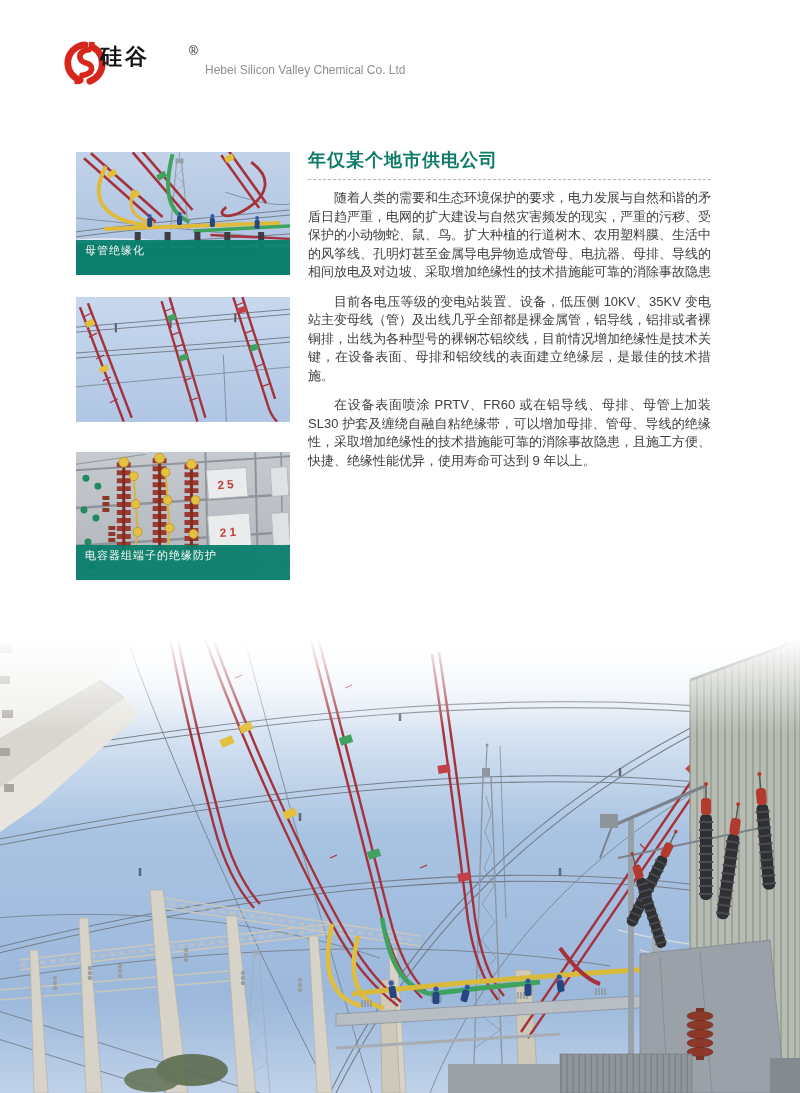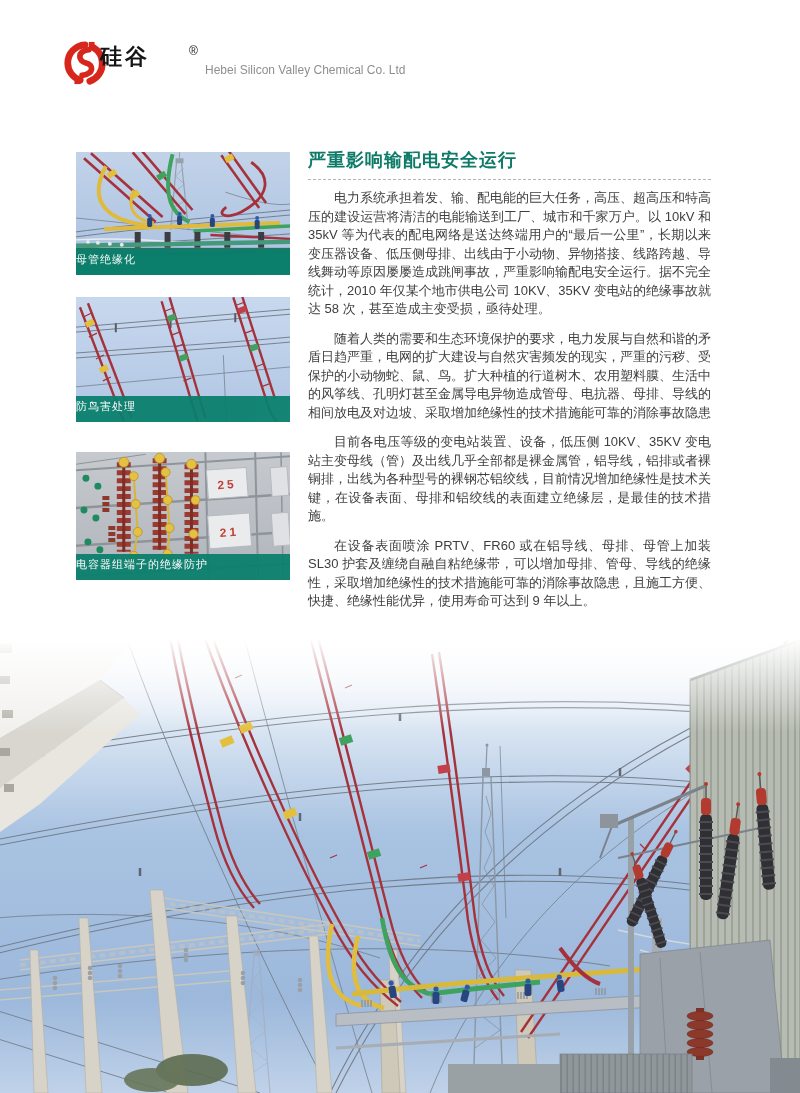--- a/index.html
+++ b/index.html
@@ -18,23 +18,23 @@
     color:#151515;letter-spacing:3px;line-height:1}
   .logo-reg{position:absolute;left:189px;top:44px;font-size:12px;color:#222}
   .company-en{position:absolute;left:205px;top:63px;font-size:12px;color:var(--company-gray)}
   
   .photo-card{position:absolute;left:76px;width:214px;overflow:hidden;background:#b9cde6}
   .photo-1{top:152px;height:123px}
   .photo-2{top:297px;height:125px}
   .photo-3{top:452px;height:128px}
   .photo-card svg{position:absolute;left:0;top:0;width:100%;height:100%;display:block}
   .cap{
-    position:absolute;left:0;right:0;bottom:0;height:26px;line-height:21px;
+    position:absolute;left:0;right:0;bottom:0;height:35px;line-height:21px;
     background:var(--caption-bar);opacity:.94;color:#fff;font-size:11px;
-    letter-spacing:1px;
+    padding-left:9px;letter-spacing:1px;
   }
   
   .article{position:absolute;left:308px;top:148px;width:403px}
   .article h1{
     font-size:18px;font-weight:bold;color:var(--title-teal);letter-spacing:1px;
     padding-bottom:7px;border-bottom:1px dashed #b6b6b6;margin-bottom:9px;
   }
   .article p{
     font-size:13px;line-height:18.5px;color:var(--body-text);
     text-align:justify;text-indent:2em;margin-bottom:11px;
@@ -176,21 +176,20 @@
       </g>
       <g stroke-width="6" stroke-linecap="butt">
         <path d="M10 28 L18 24" stroke="#e3bf3e"></path>
           <path d="M24 74 L32 70" stroke="#e3bf3e"></path>
         <path d="M92 22 L100 19" stroke="#3fa35f"></path>
           <path d="M104 62 L112 59" stroke="#3fa35f"></path>
         <path d="M163 14 L171 11" stroke="#c24048"></path>
           <path d="M175 52 L183 49" stroke="#3fa35f"></path>
       </g>
     </svg>
-    <figcaption class="cap">防鸟害处理</figcaption>
   </figure>
 
   <figure class="photo-card photo-3">
     <svg viewBox="0 0 215 128">
       <defs>
         <linearGradient id="p3bg" x1="0" y1="0" x2="0" y2="1">
           <stop offset="0" stop-color="#c6cacf"></stop>
             <stop offset="1" stop-color="#b0b5bb"></stop>
         </linearGradient>
       </defs>
@@ -246,22 +245,21 @@
         <circle cx="20" cy="66" r="3.5"></circle>
           <circle cx="12" cy="90" r="3.5"></circle>
           <circle cx="24" cy="98" r="3.5"></circle>
           <circle cx="16" cy="114" r="3.5"></circle>
       </g>
     </svg>
     <figcaption class="cap">电容器组端子的绝缘防护</figcaption>
   </figure>
 
   <section class="article">
-    <h1>严重影响输配电安全运行</h1>
-    <p>电力系统承担着发、输、配电能的巨大任务，高压、超高压和特高压的建设运营将清洁的电能输送到工厂、城市和千家万户。以 10kV 和 35kV 等为代表的配电网络是送达终端用户的“最后一公里”，长期以来变压器设备、低压侧母排、出线由于小动物、异物搭接、线路跨越、导线舞动等原因屡屡造成跳闸事故，严重影响输配电安全运行。据不完全统计，2010 年仅某个地市供电公司 10KV、35KV 变电站的绝缘事故就达 58 次，甚至造成主变受损，亟待处理。</p>
+    <h1>年仅某个地市供电公司</h1>
     <p>随着人类的需要和生态环境保护的要求，电力发展与自然和谐的矛盾日趋严重，电网的扩大建设与自然灾害频发的现实，严重的污秽、受保护的小动物蛇、鼠、鸟。扩大种植的行道树木、农用塑料膜、生活中的风筝线、孔明灯甚至金属导电异物造成管母、电抗器、母排、导线的相间放电及对边坡、采取增加绝缘性的技术措施能可靠的消除事故隐患</p>
     <p>目前各电压等级的变电站装置、设备，低压侧 10KV、35KV 变电站主变母线（管）及出线几乎全部都是裸金属管，铝导线，铝排或者裸铜排，出线为各种型号的裸钢芯铝绞线，目前情况增加绝缘性是技术关键，在设备表面、母排和铝绞线的表面建立绝缘层，是最佳的技术措施。</p>
     <p>在设备表面喷涂 PRTV、FR60 或在铝导线、母排、母管上加装 SL30 护套及缠绕自融自粘绝缘带，可以增加母排、管母、导线的绝缘性，采取增加绝缘性的技术措施能可靠的消除事故隐患，且施工方便、快捷、绝缘性能优异，使用寿命可达到 9 年以上。</p>
   </section>
 
   <figure class="hero">
     <svg viewBox="0 0 800 475">
       <defs>
         <linearGradient id="skyG" x1="0" y1="0" x2="0" y2="1">
           <stop offset="0" stop-color="#ffffff"></stop>

